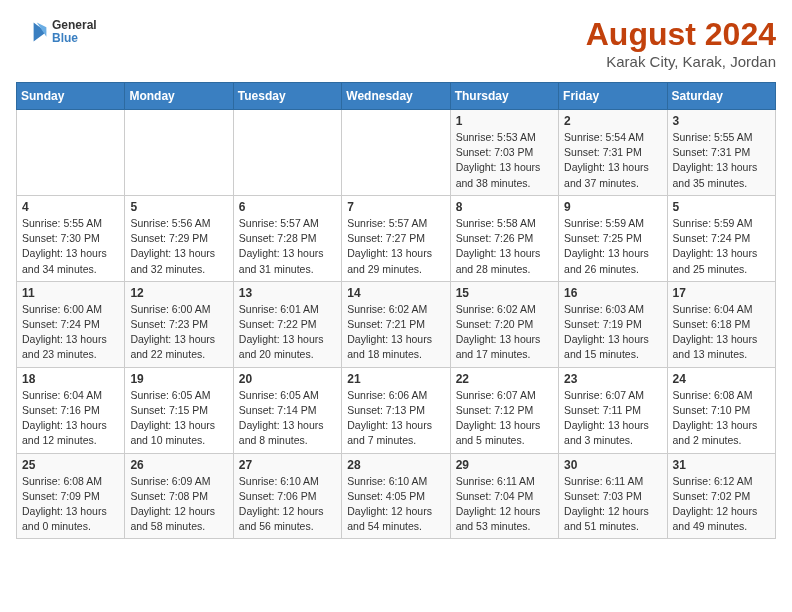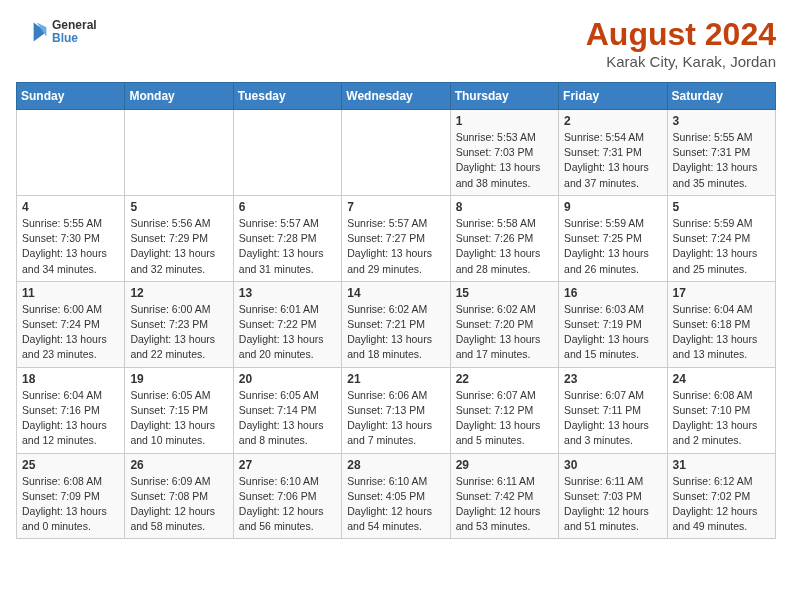--- a/index.html
+++ b/index.html
@@ -240,21 +240,21 @@
         <td>
           <span class="day-num">27</span>
           <div class="day-info"><span>Sunrise: 6:10 AM</span><br><span>Sunset: 7:06 PM</span><br><span>Daylight: 12 hours</span><br><span>and 56 minutes.</span></div>
         </td>
         <td>
           <span class="day-num">28</span>
           <div class="day-info"><span>Sunrise: 6:10 AM</span><br><span>Sunset: 4:05 PM</span><br><span>Daylight: 12 hours</span><br><span>and 54 minutes.</span></div>
         </td>
         <td>
           <span class="day-num">29</span>
-          <div class="day-info"><span>Sunrise: 6:11 AM</span><br><span>Sunset: 7:42 PM</span><br><span>Daylight: 12 hours</span><br><span>and 53 minutes.</span></div>
+          <div class="day-info"><span>Sunrise: 6:11 AM</span><br><span>Sunset: 7:04 PM</span><br><span>Daylight: 12 hours</span><br><span>and 53 minutes.</span></div>
         </td>
         <td>
           <span class="day-num">30</span>
           <div class="day-info"><span>Sunrise: 6:11 AM</span><br><span>Sunset: 7:03 PM</span><br><span>Daylight: 12 hours</span><br><span>and 51 minutes.</span></div>
         </td>
         <td>
           <span class="day-num">31</span>
           <div class="day-info"><span>Sunrise: 6:12 AM</span><br><span>Sunset: 7:02 PM</span><br><span>Daylight: 12 hours</span><br><span>and 49 minutes.</span></div>
         </td>
       </tr>

